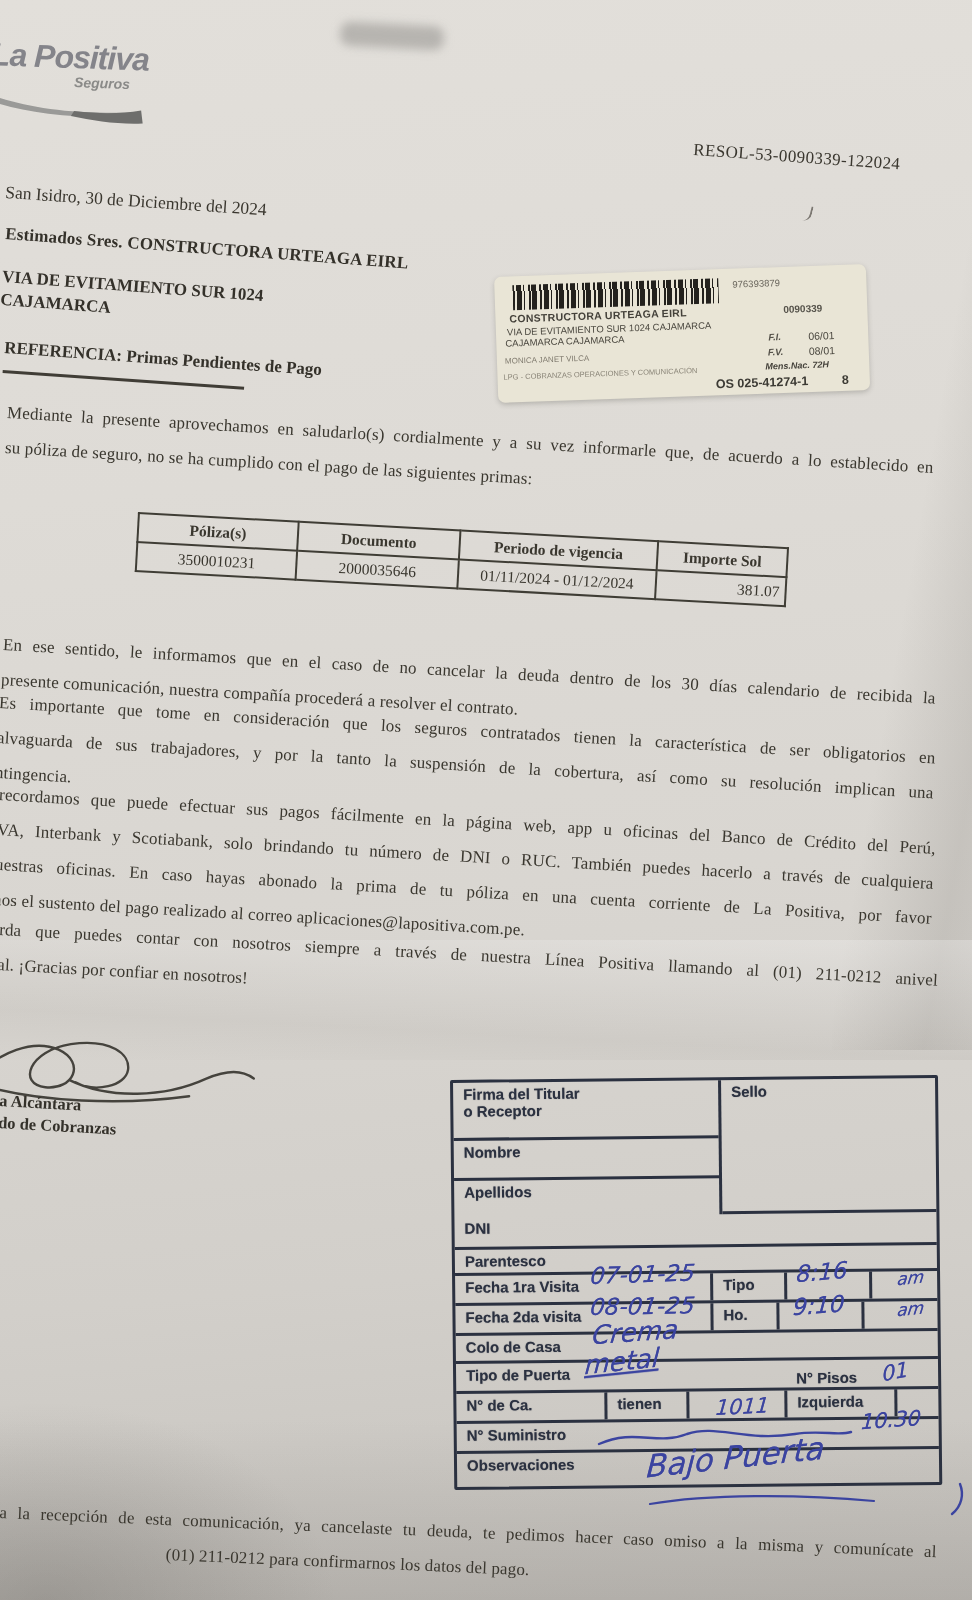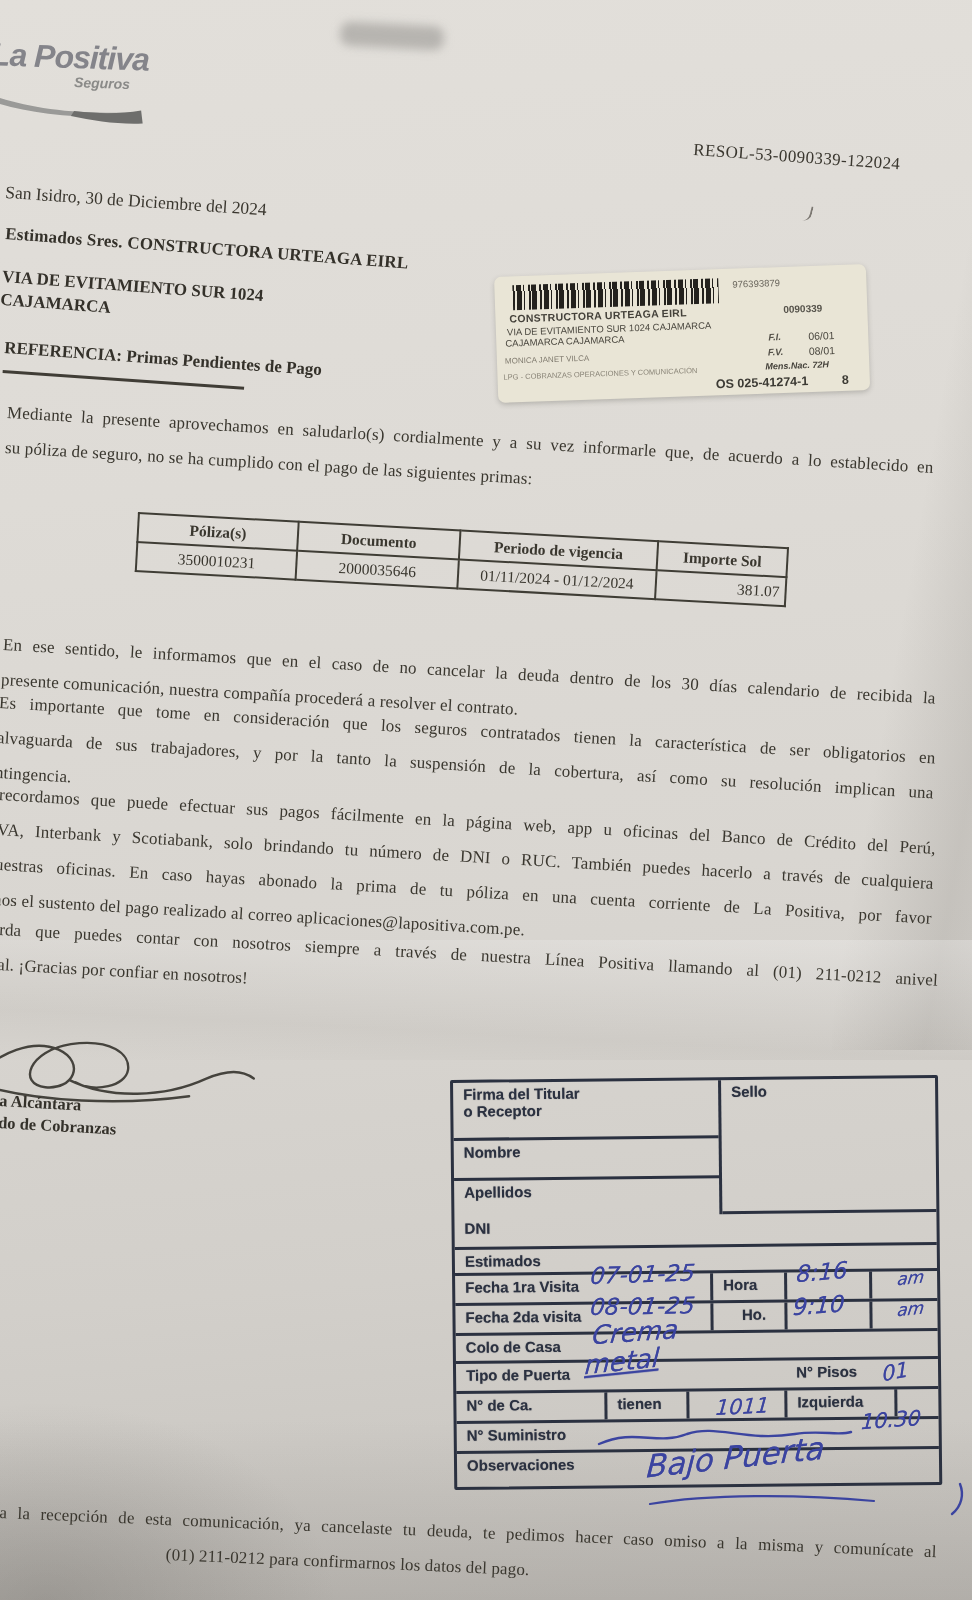--- a/index.html
+++ b/index.html
@@ -99,21 +99,21 @@
   .ftop{display:flex;}
   .fleft{width:268px;border-right:3px solid #2b3140;box-sizing:border-box;}
   .fleft .cell{border-bottom:3px solid #2b3140;box-sizing:border-box;}
   .cell.h60{height:58px;}.cell.h40{height:40px;}.cell.h36{height:36px;border-bottom:none;}
   .fsello{flex:1;position:relative;border-bottom:3px solid #2b3140;box-sizing:border-box;}
   .frow{border-top:3px solid #2b3140;box-sizing:border-box;position:relative;display:flex;}
   .frow.first{border-top:none;}
   .frow.h30{height:30px;}.frow.h28{height:28px;}.frow.h26{height:26px;}.frow.h36{height:36px;}
   .fcell{box-sizing:border-box;height:100%;}
   .bL{border-left:3px solid #2b3140;}
-  .npisos{position:absolute;left:340px;top:3px;font-size:15px;font-weight:700;
+  .npisos{position:absolute;left:340px;top:9px;font-size:15px;font-weight:700;
     text-shadow:0 0 1px rgba(43,49,64,.55);}
 
   
   .hw{position:absolute;color:#3b44a0;font-family:"DejaVu Sans",sans-serif;
     font-style:italic;transform-origin:0 0;white-space:nowrap;
     text-shadow:0 0 .5px rgba(59,68,160,.8);}
   .pen{position:absolute;}
 </style>
 </head>
 <body>
@@ -238,37 +238,37 @@
           </div>
       </div>
       <div class="fsello">
         <div class="lbl">Sello</div>
       </div>
     </div>
     <div class="frow first h30">
         <div class="lbl">DNI</div>
       </div>
     <div class="frow h26">
-        <div class="lbl">Estimados</div>
+        <div class="lbl">Parentesco</div>
       </div>
     <div class="frow h30">
       <div class="fcell" style="width:255px;">
           <div class="lbl">Fecha 1ra Visita</div>
         </div>
       <div class="fcell bL" style="width:74px;">
-          <div class="lbl">Hora</div>
+          <div class="lbl">Tipo</div>
         </div>
       <div class="fcell bL" style="width:85px;"></div>
       <div class="fcell bL" style="flex:1;"></div>
     </div>
     <div class="frow h30">
       <div class="fcell" style="width:255px;">
           <div class="lbl">Fecha 2da visita</div>
         </div>
-      <div class="fcell bL" style="width:74px;text-align:center;">
+      <div class="fcell bL" style="width:66px;">
           <div class="lbl">Ho.</div>
         </div>
       <div class="fcell bL" style="width:85px;"></div>
       <div class="fcell bL" style="flex:1;"></div>
     </div>
     <div class="frow h28">
         <div class="lbl">Colo de Casa</div>
       </div>
     <div class="frow h30">
       <div class="lbl">Tipo de Puerta</div>

